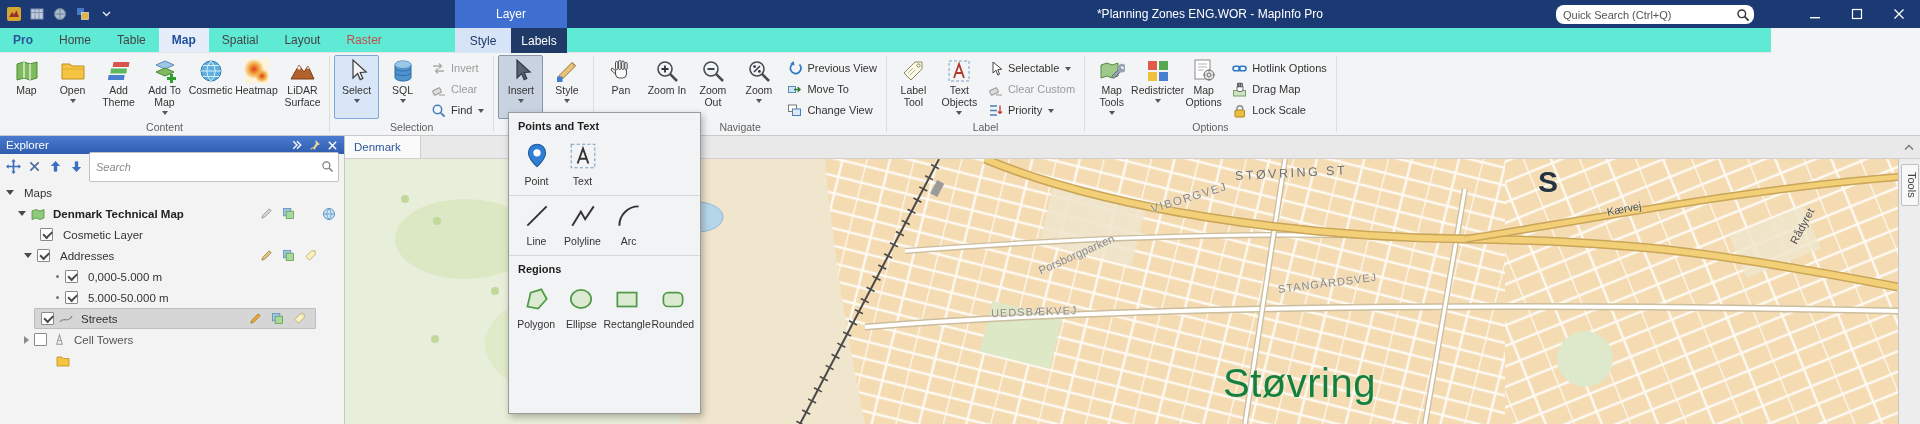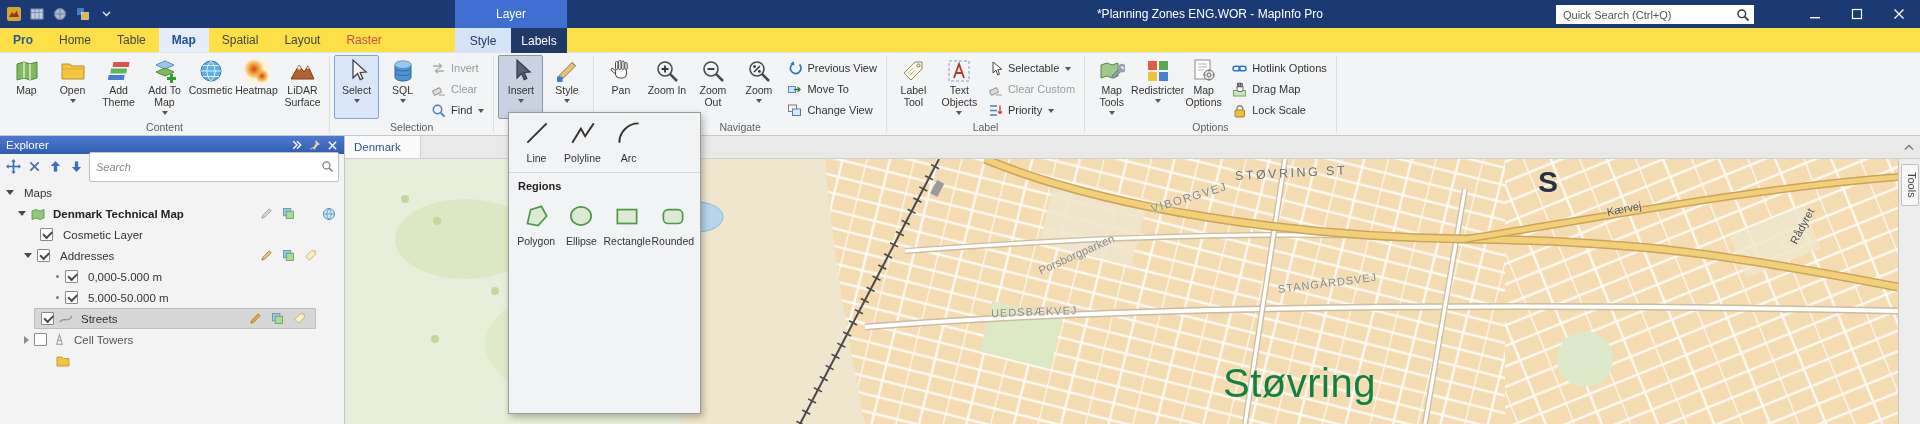--- a/index.html
+++ b/index.html
@@ -7,28 +7,28 @@
   body{font-family:"Liberation Sans",sans-serif;-webkit-font-smoothing:antialiased}
   .app{position:relative;width:1920px;height:424px;background:#f3f4f6;overflow:hidden}
   svg{display:block}
 
   
   .titlebar{position:absolute;left:0;top:0;width:1920px;height:28px;background:#1b3a74;color:#fff}
   .qat{position:absolute;left:6px;top:0;height:28px;display:flex;align-items:center;gap:7px}
   .qat .qicon{width:16px;height:16px;display:flex;align-items:center;justify-content:center;opacity:.92}
   .win-title{position:absolute;left:1020px;top:0;width:380px;height:28px;display:flex;align-items:center;justify-content:center;font-size:12px;color:#fff;white-space:nowrap}
   .layer-band{position:absolute;left:455px;top:0;width:112px;height:28px;background:#3f6fd1;display:flex;align-items:center;justify-content:center;font-size:12px;color:#fff}
-  .qsearch{position:absolute;right:166px;top:5px;width:198px;height:19px;background:#fff;border-radius:0;display:flex;align-items:center;padding:0 4px 0 7px}
+  .qsearch{position:absolute;right:166px;top:5px;width:198px;height:19px;background:#fff;border-radius:8px;display:flex;align-items:center;padding:0 4px 0 7px}
   .qsearch input{flex:1;border:none;outline:none;font-size:11px;color:#333;background:transparent;font-family:"Liberation Sans",sans-serif}
   .qsearch input::placeholder{color:#555}
   .winbtns{position:absolute;right:0;top:0;height:28px;display:flex}
   .winbtn{width:42px;height:28px;display:flex;align-items:center;justify-content:center}
 
   
-  .tabrow{position:absolute;left:0;top:28px;width:1920px;height:25px;background:#fde047;border-bottom:1px solid #e3e3e3;display:flex;font-size:12px;color:#444}
+  .tabrow{position:absolute;left:0;top:28px;width:1771px;height:25px;background:#5eead4;border-bottom:1px solid #e3e3e3;display:flex;font-size:12px;color:#444}
   .rtab{padding:0 13px;display:flex;align-items:center;white-space:nowrap}
   .rtab.pro{color:#2b579a;font-weight:bold}
   .rtab.active{color:#1f4e9c;font-weight:bold;background:#e4edf9}
   .rtab.raster{color:#c0504d}
   .ctx-tabs{position:absolute;left:455px;top:0;width:112px;height:25px;display:flex;background:#d7e3f6}
   .ctx-tabs .rtab{flex:1;justify-content:center;padding:0 4px}
   .ctx-tabs .rtab.style{color:#1f3a66}
   .ctx-tabs .rtab.labels{background:#1f3a66;color:#fff}
 
   
@@ -822,20 +822,43 @@
       <span class="mlabel" style="left:1193px;top:6px;font-size:30px;font-weight:bold;color:#26323e">S</span>
     </div>
 
     <div class="tools-strip">
       <div class="tools-tab">Tools</div>
     </div>
   </div>
 
   <div class="insert-menu">
     <div class="msec">
+      <div class="mhead">Points and Text</div>
+      <div class="mitems">
+        <div class="mitem">
+          <span class="micon">
+              <svg width="30" height="30" viewBox="0 0 28 28">
+                <path d="M14 3c-5 0-8 4-8 8 0 6 8 13 8 13s8-7 8-13c0-4-3-8-8-8z" fill="#2f7fd4" stroke="#1d5a9e"></path>
+                <circle cx="14" cy="11" r="3.4" fill="#fff"></circle>
+              </svg>
+            </span>
+          <span>Point</span>
+        </div>
+        <div class="mitem">
+          <span class="micon">
+              <svg width="30" height="30" viewBox="0 0 28 28">
+                <rect x="3" y="3" width="22" height="22" fill="none" stroke="#7aa0c8" stroke-dasharray="3 2"></rect>
+                <path d="M9 21L14 7l5 14M10.8 16.5h6.4" stroke="#333" stroke-width="1.8" fill="none"></path>
+              </svg>
+            </span>
+          <span>Text</span>
+        </div>
+      </div>
+    </div>
+    <div class="msec">
       <div class="mitems">
         <div class="mitem">
           <span class="micon">
               <svg width="30" height="30" viewBox="0 0 28 28">
                 <path d="M5 23L23 5" stroke="#333" stroke-width="1.8"></path>
               </svg>
             </span>
           <span>Line</span>
         </div>
         <div class="mitem">

